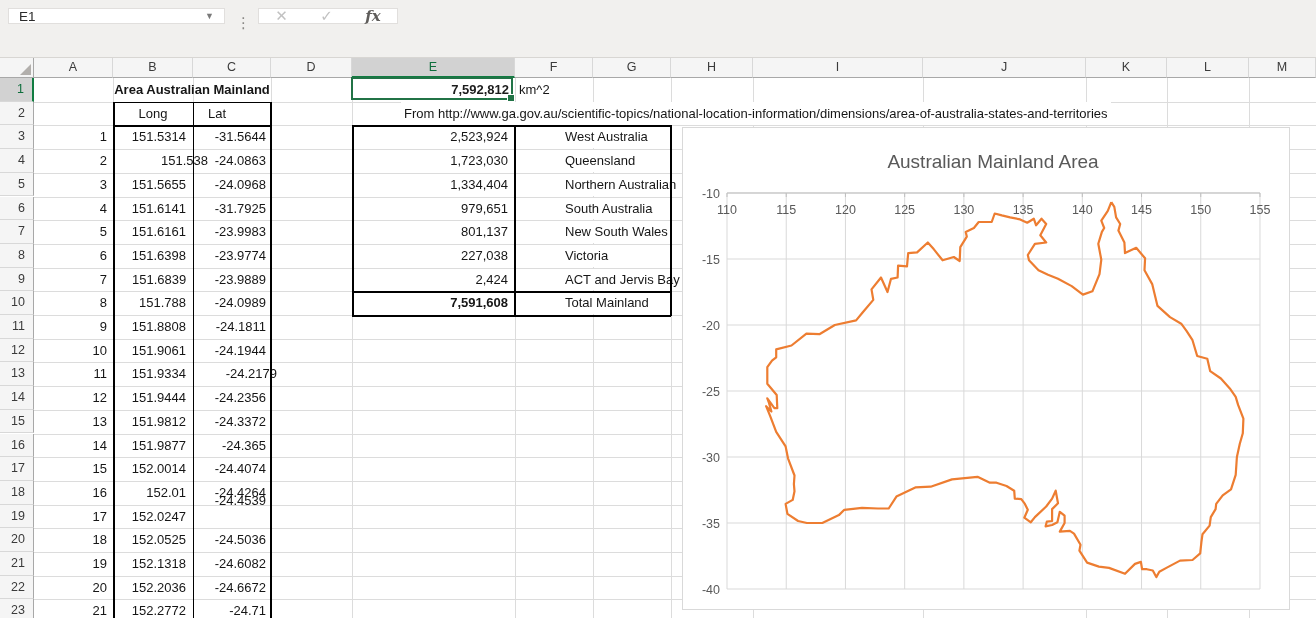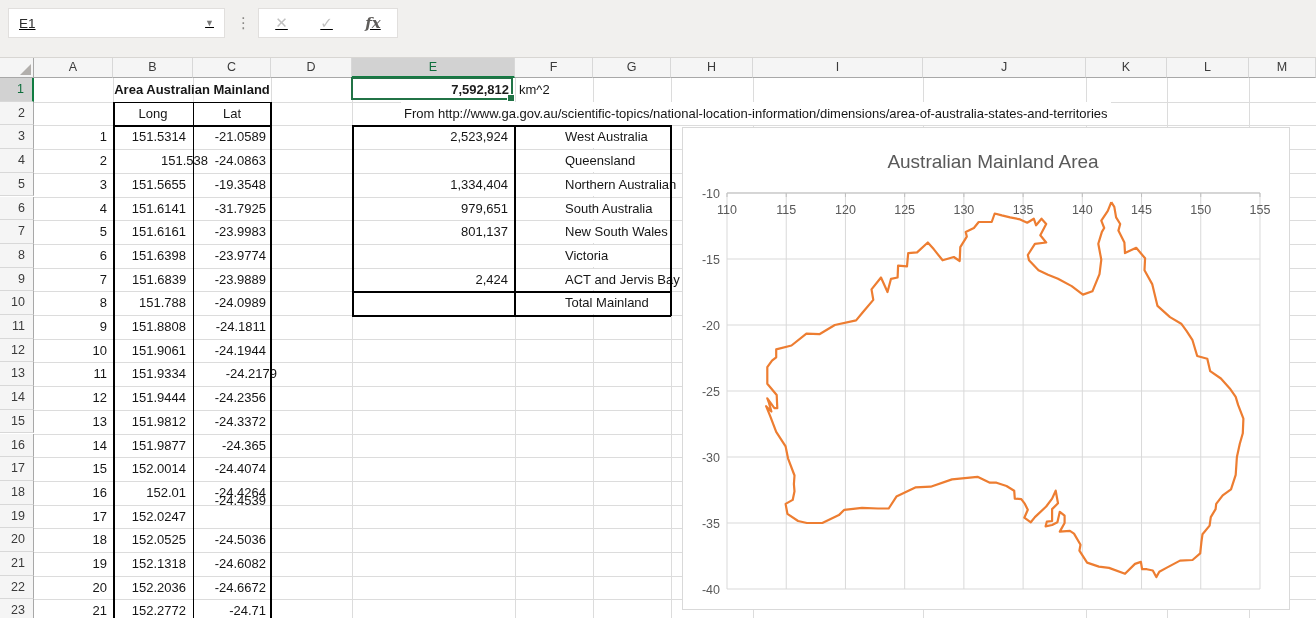--- a/index.html
+++ b/index.html
@@ -1,22 +1,22 @@
 <!DOCTYPE html>
 <html><head>
 <meta charset="utf-8">
 <style>
   html,body{margin:0;padding:0;}
   body{width:1316px;height:618px;overflow:hidden;background:#fff;
        font-family:"Liberation Sans","DejaVu Sans",sans-serif;position:relative;}
   
   #fbar{position:absolute;left:0;top:0;width:1316px;height:57px;background:#f1f0ee;
         border-bottom:1px solid #d8d6d3;z-index:30;}
-  .fbox{position:absolute;top:8px;height:30px;background:#fff;border:1px solid #e1dfdd;
-        box-sizing:border-box;display:flex;align-items:center;text-decoration:underline;}
+  .fbox{position:absolute;top:8px;height:16px;background:#fff;border:1px solid #e1dfdd;
+        box-sizing:border-box;display:flex;align-items:center;}
   #namebox{left:8px;width:217px;}
   #namebox .nm{padding-left:10px;font-size:13.5px;color:#2b2b2b;flex:1;}
   #namebox .dd{color:#7a7a7a;font-size:9px;padding-right:10px;}
   #fdots{position:absolute;left:236px;top:12px;color:#8a8886;font-size:15px;letter-spacing:0;line-height:22px;}
   #fbtns{left:258px;width:140px;justify-content:space-around;}
   .fb-x,.fb-ck{color:#c1c1c1;font-size:15px;}
   .fb-fx{color:#5f5d5b;font-family:"DejaVu Serif","Liberation Serif",serif;
          font-style:italic;font-weight:bold;font-size:15px;}
   #fformula{left:404px;width:912px;}
   #fformula .ftext{padding-left:9px;font-size:13.5px;color:#111;white-space:nowrap;overflow:hidden;}
@@ -134,27 +134,27 @@
     <div class="gl" style="left: 34px; top: 433.5px; width: 1282px; height: 1px;"></div>
     <div class="gl" style="left: 34px; top: 457.2px; width: 1282px; height: 1px;"></div>
     <div class="gl" style="left: 34px; top: 480.9px; width: 1282px; height: 1px;"></div>
     <div class="gl" style="left: 34px; top: 504.6px; width: 1282px; height: 1px;"></div>
     <div class="gl" style="left: 34px; top: 528.3px; width: 1282px; height: 1px;"></div>
     <div class="gl" style="left: 34px; top: 552px; width: 1282px; height: 1px;"></div>
     <div class="gl" style="left: 34px; top: 575.7px; width: 1282px; height: 1px;"></div>
     <div class="gl" style="left: 34px; top: 599.4px; width: 1282px; height: 1px;"></div>
     <div class="cellv num" style="left: 36px; top: 125.4px; width: 71px; line-height: 23.7px;">1</div>
     <div class="cellv num" style="left: 115px; top: 125.4px; width: 71px; line-height: 23.7px;">151.5314</div>
-    <div class="cellv num" style="left: 195px; top: 125.4px; width: 71px; line-height: 23.7px;">-21.0589</div>
+    <div class="cellv num" style="left: 195px; top: 125.4px; width: 71px; line-height: 23.7px;">-31.5644</div>
     <div class="cellv num" style="left: 36px; top: 149.1px; width: 71px; line-height: 23.7px;">2</div>
     <div class="cellv num" style="left: 115px; top: 149.1px; width: 71px; line-height: 23.7px; padding-left: 46px;">151.538</div>
     <div class="cellv num" style="left: 195px; top: 149.1px; width: 71px; line-height: 23.7px;">-24.0863</div>
     <div class="cellv num" style="left: 36px; top: 172.8px; width: 71px; line-height: 23.7px;">3</div>
     <div class="cellv num" style="left: 115px; top: 172.8px; width: 71px; line-height: 23.7px;">151.5655</div>
-    <div class="cellv num" style="left: 195px; top: 172.8px; width: 71px; line-height: 23.7px;">-19.3548</div>
+    <div class="cellv num" style="left: 195px; top: 172.8px; width: 71px; line-height: 23.7px;">-24.0968</div>
     <div class="cellv num" style="left: 36px; top: 196.5px; width: 71px; line-height: 23.7px;">4</div>
     <div class="cellv num" style="left: 115px; top: 196.5px; width: 71px; line-height: 23.7px;">151.6141</div>
     <div class="cellv num" style="left: 195px; top: 196.5px; width: 71px; line-height: 23.7px;">-31.7925</div>
     <div class="cellv num" style="left: 36px; top: 220.2px; width: 71px; line-height: 23.7px;">5</div>
     <div class="cellv num" style="left: 115px; top: 220.2px; width: 71px; line-height: 23.7px;">151.6161</div>
     <div class="cellv num" style="left: 195px; top: 220.2px; width: 71px; line-height: 23.7px;">-23.9983</div>
     <div class="cellv num" style="left: 36px; top: 243.9px; width: 71px; line-height: 23.7px;">6</div>
     <div class="cellv num" style="left: 115px; top: 243.9px; width: 71px; line-height: 23.7px;">151.6398</div>
     <div class="cellv num" style="left: 195px; top: 243.9px; width: 71px; line-height: 23.7px;">-23.9774</div>
     <div class="cellv num" style="left: 36px; top: 267.6px; width: 71px; line-height: 23.7px;">7</div>
@@ -197,30 +197,33 @@
     <div class="cellv num" style="left: 115px; top: 552px; width: 71px; line-height: 23.7px;">152.1318</div>
     <div class="cellv num" style="left: 195px; top: 552px; width: 71px; line-height: 23.7px;">-24.6082</div>
     <div class="cellv num" style="left: 36px; top: 575.7px; width: 71px; line-height: 23.7px;">20</div>
     <div class="cellv num" style="left: 115px; top: 575.7px; width: 71px; line-height: 23.7px;">152.2036</div>
     <div class="cellv num" style="left: 195px; top: 575.7px; width: 71px; line-height: 23.7px;">-24.6672</div>
     <div class="cellv num" style="left: 36px; top: 599.4px; width: 71px; line-height: 23.7px;">21</div>
     <div class="cellv num" style="left: 115px; top: 599.4px; width: 71px; line-height: 23.7px;">152.2772</div>
     <div class="cellv num" style="left: 195px; top: 599.4px; width: 71px; line-height: 23.7px;">-24.71</div>
     <div class="cellv num" style="left: 354px; top: 125.4px; width: 154px; line-height: 23.7px; font-weight: normal;">2,523,924</div>
     <div class="cellv wbg" style="left: 518px; top: 126.4px; line-height: 21.7px; padding-right: 2px; font-weight: normal;">West Australia</div>
+    <div class="cellv num" style="left: 354px; top: 149.1px; width: 154px; line-height: 23.7px; font-weight: normal;">1,723,030</div>
     <div class="cellv wbg" style="left: 518px; top: 150.1px; line-height: 21.7px; padding-right: 2px; font-weight: normal;">Queensland</div>
     <div class="cellv num" style="left: 354px; top: 172.8px; width: 154px; line-height: 23.7px; font-weight: normal;">1,334,404</div>
     <div class="cellv wbg" style="left: 518px; top: 173.8px; line-height: 21.7px; padding-right: 2px; font-weight: normal;">Northern Australian</div>
     <div class="cellv num" style="left: 354px; top: 196.5px; width: 154px; line-height: 23.7px; font-weight: normal;">979,651</div>
     <div class="cellv wbg" style="left: 518px; top: 197.5px; line-height: 21.7px; padding-right: 2px; font-weight: normal;">South Australia</div>
     <div class="cellv num" style="left: 354px; top: 220.2px; width: 154px; line-height: 23.7px; font-weight: normal;">801,137</div>
     <div class="cellv wbg" style="left: 518px; top: 221.2px; line-height: 21.7px; padding-right: 2px; font-weight: normal;">New South Wales</div>
+    <div class="cellv num" style="left: 354px; top: 243.9px; width: 154px; line-height: 23.7px; font-weight: normal;">227,038</div>
     <div class="cellv wbg" style="left: 518px; top: 244.9px; line-height: 21.7px; padding-right: 2px; font-weight: normal;">Victoria</div>
     <div class="cellv num" style="left: 354px; top: 267.6px; width: 154px; line-height: 23.7px; font-weight: normal;">2,424</div>
     <div class="cellv wbg" style="left: 518px; top: 268.6px; line-height: 21.7px; padding-right: 2px; font-weight: normal;">ACT and Jervis Bay</div>
+    <div class="cellv num" style="left: 354px; top: 291.3px; width: 154px; line-height: 23.7px; font-weight: bold;">7,591,608</div>
     <div class="cellv wbg" style="left: 518px; top: 292.3px; line-height: 21.7px; padding-right: 2px; font-weight: normal;">Total Mainland</div>
     <div class="blk" style="left: 113px; top: 101.7px; width: 158px; height: 1.5px;"></div>
     <div class="blk" style="left: 113px; top: 125.4px; width: 158px; height: 1.5px;"></div>
     <div class="blk" style="left: 113px; top: 101.7px; width: 1.5px; height: 516.3px;"></div>
     <div class="blk" style="left: 270px; top: 101.7px; width: 1.5px; height: 516.3px;"></div>
     <div class="blk" style="left: 192.5px; top: 101.7px; width: 1.2px; height: 516.3px;"></div>
     <div class="blk" style="left: 352px; top: 125.4px; width: 319px; height: 1.5px;"></div>
     <div class="blk" style="left: 352px; top: 315px; width: 319px; height: 1.5px;"></div>
     <div class="blk" style="left: 352px; top: 125.4px; width: 1.5px; height: 189.6px;"></div>
     <div class="blk" style="left: 670px; top: 125.4px; width: 1.5px; height: 191.1px;"></div>
@@ -229,21 +232,21 @@
   </div>
 <div id="corner">
     <div class="tri"></div>
   </div>
 
 <div class="cellv" id="b1-title" style="left:113px;top:78px;width:158px;line-height:23px;">Area Australian Mainland</div>
 <div class="cellv num" id="e1-val" style="left:352px;top:78px;width:157px;line-height:23px;">7,592,812</div>
 <div class="cellv" id="f1-unit" style="left:519px;top:78px;line-height:23px;">km^2</div>
 <div class="cellv wbg" id="srcnote" style="left:354px;top:102px;line-height:23px;padding:0 3px;">From http://www.ga.gov.au/scientific-topics/national-location-information/dimensions/area-of-australia-states-and-territories</div>
 <div class="cellv" id="long-hdr" style="left:113px;top:102px;width:80px;line-height:23px;text-align:center;">Long</div>
-<div class="cellv" id="lat-hdr" style="left:193px;top:102px;width:78px;line-height:23px;text-align:center;">Lat</div>
+<div class="cellv" id="lat-hdr" style="left:178px;top:102px;width:78px;line-height:23px;text-align:center;">Lat</div>
 
 <div id="sel-e1">
   <div class="handle"></div>
 </div>
 
 <div id="chart"><svg width="606" height="481">
       <line x1="44" y1="65" x2="44" y2="461" stroke="#D9D9D9" stroke-width="1"></line>
       <line x1="103.22" y1="65" x2="103.22" y2="461" stroke="#D9D9D9" stroke-width="1"></line>
       <line x1="162.44" y1="65" x2="162.44" y2="461" stroke="#D9D9D9" stroke-width="1"></line>
       <line x1="221.66" y1="65" x2="221.66" y2="461" stroke="#D9D9D9" stroke-width="1"></line>

